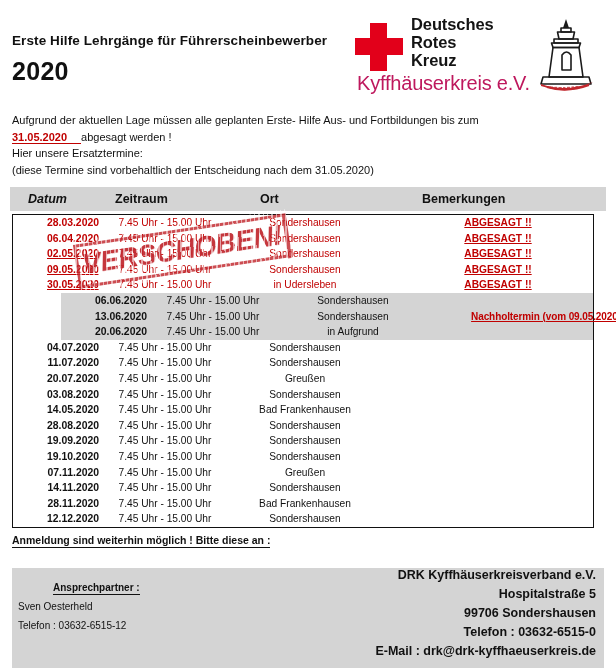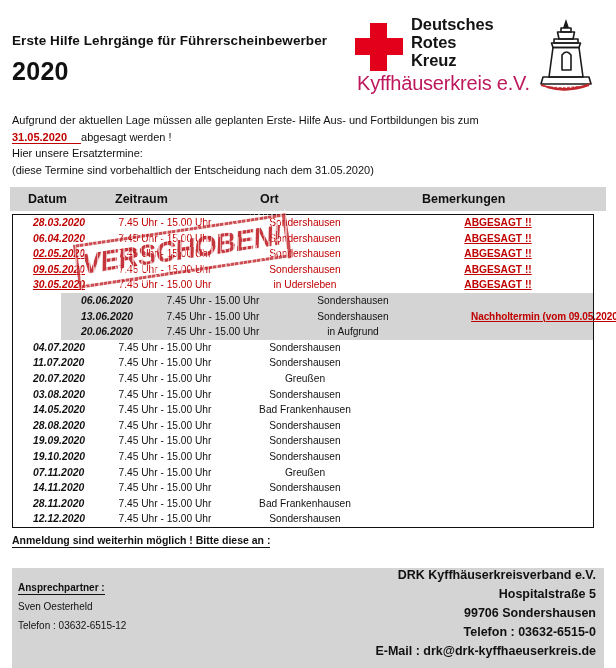--- a/index.html
+++ b/index.html
@@ -128,21 +128,21 @@
     height: 24px;
     background: #d4d4d4;
   }
   .tbl-head span {
     position: absolute;
     top: 5px;
     font-size: 12.5px;
     font-weight: bold;
     color: #111;
   }
-  .th-datum  { left: 18px; }
+  .th-datum  { left: 18px; font-style: italic; }
   .th-zeit   { left: 105px; }
   .th-ort    { left: 250px; }
   .th-bem    { left: 412px; }
 
   .tbl-body {
     position: absolute;
     left: 12px;
     top: 214px;
     width: 582px;
     border: 1.6px solid #111;
@@ -155,25 +155,24 @@
     line-height: 15.6px;
     font-size: 10.2px;
     white-space: nowrap;
   }
   .row.shaded { background: #d4d4d4; margin-left: 48px; }
   .cell {
     position: absolute;
     top: 0;
   }
   .c-date {
-    left: 20px;
+    left: 8px;
     width: 78px;
-    text-align: left;
-    font-weight: bold;
-    font-style: italic;
+    text-align: right;
+    font-weight: bold;
     font-size: 10.4px;
   }
   .c-time {
     left: 92px;
     width: 120px;
     text-align: center;
   }
   .c-ort {
     left: 212px;
     width: 160px;
@@ -284,20 +283,21 @@
     top: 10px;
     font-size: 10px;
     line-height: 19px;
     color: #111;
   }
   .fb-left .lbl {
     font-weight: bold;
     border-bottom: 1.1px solid #111;
     display: inline-block;
     line-height: 13px;
+    margin-left: 35px;
   }
   .fb-right {
     position: absolute;
     right: 8px;
     top: -2px;
     text-align: right;
     font-size: 12px;
     font-weight: bold;
     line-height: 19px;
     color: #111;

